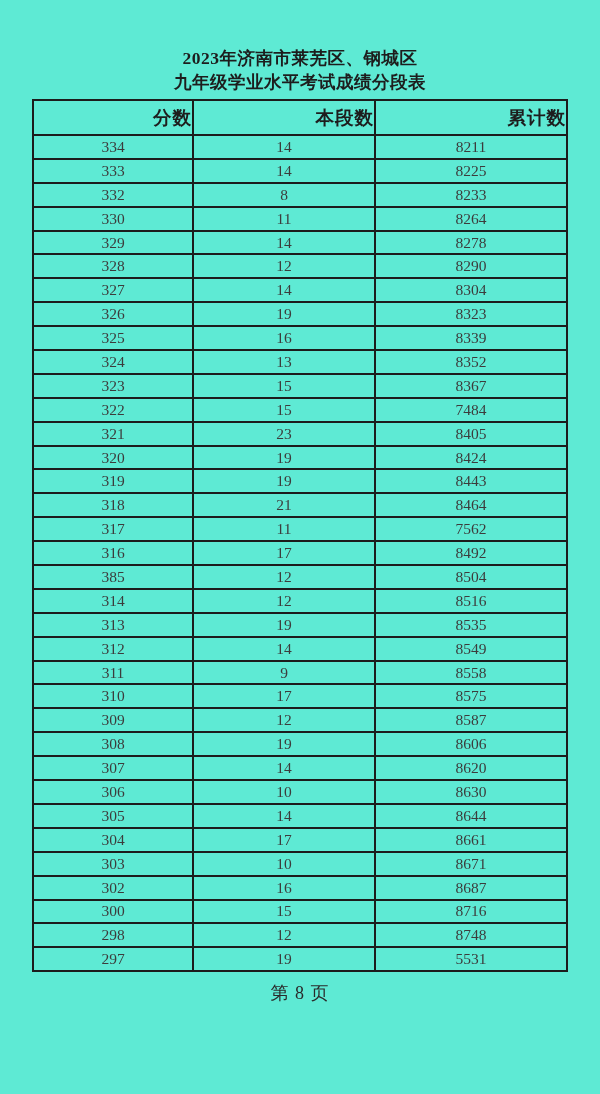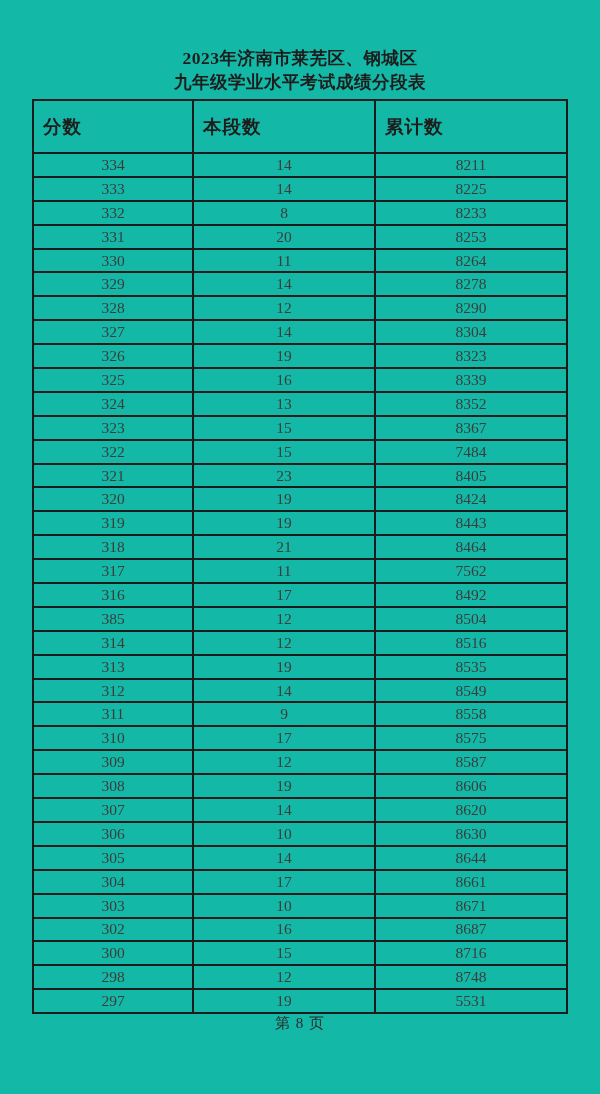--- a/index.html
+++ b/index.html
@@ -4,21 +4,21 @@
 <style>
   html, body {
     margin: 0;
     padding: 0;
     background: #ffffff;
   }
   .page {
     position: relative;
     width: 600px;
     height: 1094px;
-    background: #14b8a6;
+    background: #5eead4;
     font-family: "Liberation Serif", "DejaVu Serif", serif;
     color: #2f2f2f;
     overflow: hidden;
   }
   .title-block {
     padding-top: 46px;
     text-align: center;
     font-size: 17.5px;
     line-height: 24px;
     font-weight: 700;
@@ -33,37 +33,38 @@
   }
   table.score-table col.c1 { width: 160px; }
   table.score-table col.c2 { width: 182px; }
   table.score-table col.c3 { width: 192px; }
   table.score-table th {
     border: 2px solid #1c1c1c;
     height: 33px;
     font-size: 18.5px;
     font-weight: 700;
     color: #1d1d1d;
-    text-align: left;
+    text-align: right;
     vertical-align: middle;
     letter-spacing: 1px;
-    padding: 9px;
+    padding: 0;
   }
   table.score-table td {
     border: 2px solid #1c1c1c;
     height: 21.9px;
     font-size: 15.5px;
     color: #3c3c3c;
     text-align: center;
     vertical-align: middle;
     padding: 0;
   }
   .footer {
+    margin-top: 9px;
     text-align: center;
-    font-size: 15px;
+    font-size: 18px;
     color: #2a2a2a;
     letter-spacing: 1px;
   }
 </style>
 </head>
 <body>
 
 <div class="page">
 
   <div class="title-block">
@@ -94,25 +95,20 @@
           <td>333</td>
           <td>14</td>
           <td>8225</td>
         </tr>
         <tr>
           <td>332</td>
           <td>8</td>
           <td>8233</td>
         </tr>
         <tr>
-          <td>331</td>
-          <td>20</td>
-          <td>8253</td>
-        </tr>
-        <tr>
           <td>330</td>
           <td>11</td>
           <td>8264</td>
         </tr>
         <tr>
           <td>329</td>
           <td>14</td>
           <td>8278</td>
         </tr>
         <tr>

